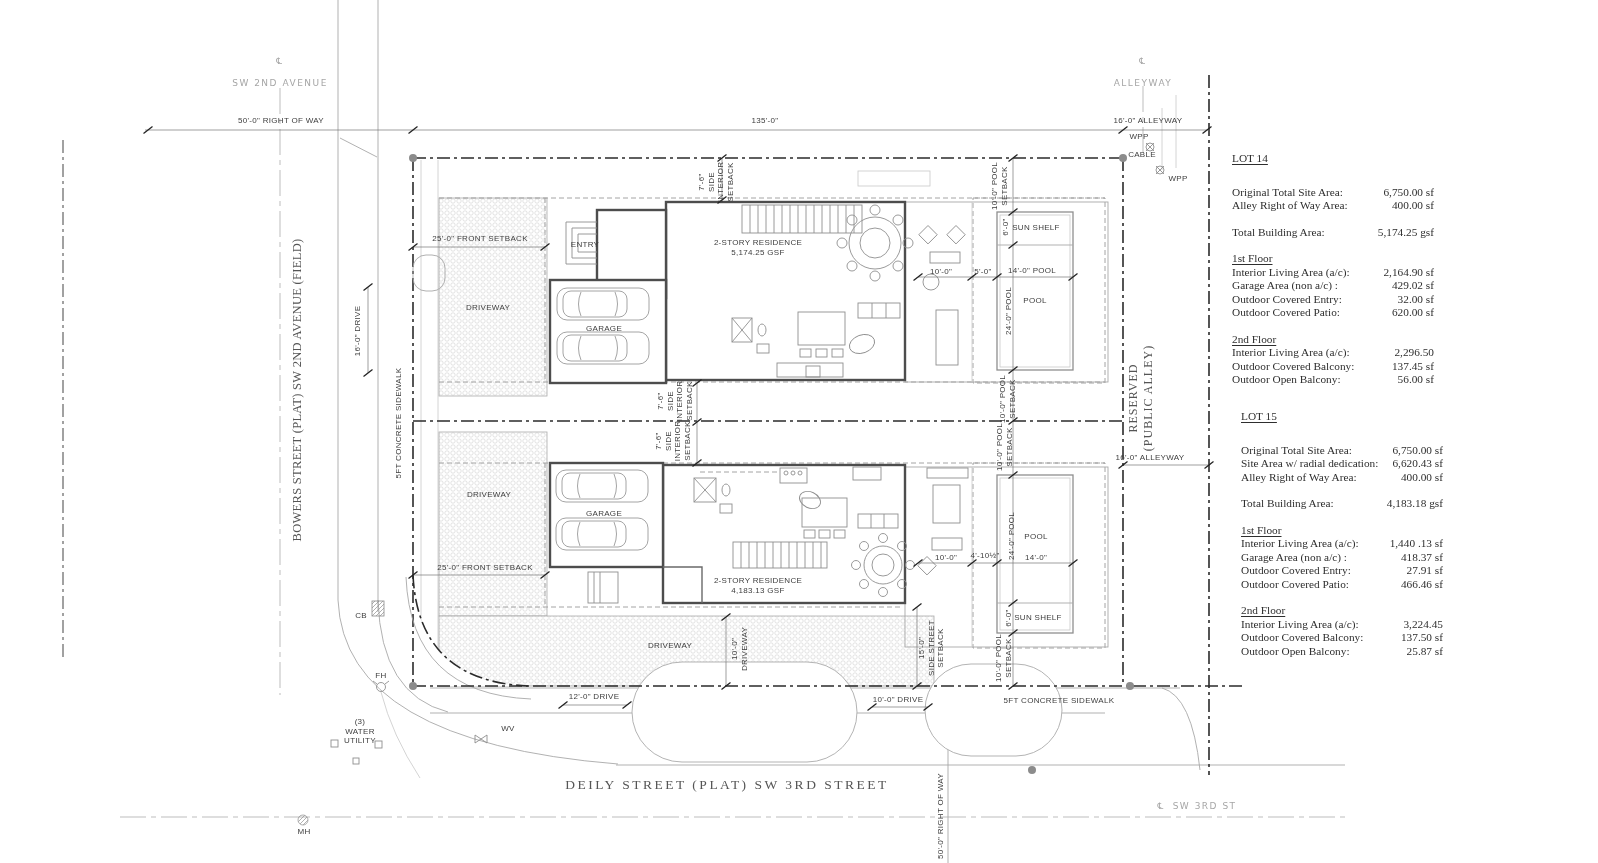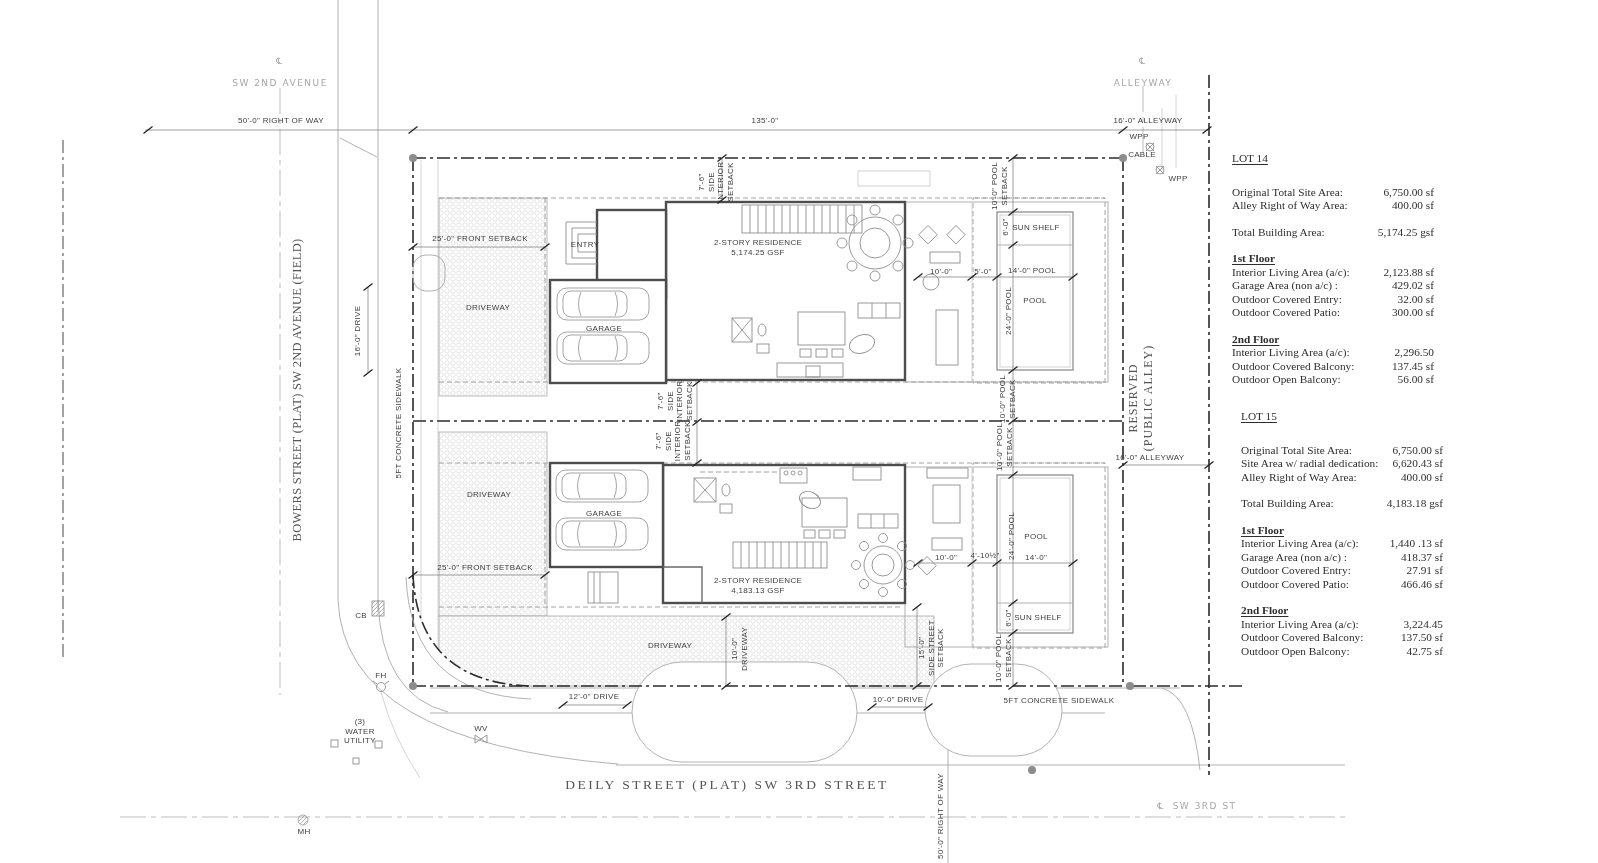--- a/index.html
+++ b/index.html
@@ -13,21 +13,21 @@
        letter-spacing:.3px;white-space:pre-line;text-align:center;z-index:3;}
   .rot{transform:translate(-50%,-50%) rotate(-90deg);}
   .st{font:9px/11px "DejaVu Sans","Liberation Sans",sans-serif;color:#a6a6a6;letter-spacing:1.5px;}
   .serif{font:13px/15px "Liberation Serif",serif;color:#555;letter-spacing:2px;white-space:pre-line;}
   .blk{display:block;}
   .inline{display:flex;gap:8px;align-items:center;}
 
   
   .panel{position:absolute;width:202px;font:11.3px/13.5px "Liberation Serif",serif;color:#2e2e2e;z-index:3;}
   .ttl{text-decoration:underline;text-underline-offset:2px;margin-bottom:20px;}
-  .hd{text-decoration:underline;text-underline-offset:2px;font-weight:bold;}
+  .hd{text-decoration:underline;text-underline-offset:2px;}
   .row{display:flex;justify-content:space-between;}
   .rl{white-space:nowrap;text-align:center;}
   .rv{white-space:nowrap;margin-left:4px;text-align:right;}
   .gap{height:13px;}
 
   
   .hv{stroke:#2b2b2b;stroke-width:1.6;fill:none;stroke-dasharray:13 4 3 4;}
   .hv2{stroke:#555;stroke-width:1.1;fill:none;stroke-dasharray:13 4 3 4;}
   .cl{stroke:#b5b5b5;stroke-width:.9;fill:none;stroke-dasharray:26 5 5 5;}
   .lt{stroke:#a8a8a8;stroke-width:.9;fill:none;}
@@ -379,21 +379,21 @@
 DRIVEWAY</div>
 
 <div class="lbl" style="left:1139px;top:137px">WPP</div>
 <div class="lbl" style="left:1142px;top:155px">CABLE</div>
 <div class="lbl" style="left:1178px;top:179px">WPP</div>
 <div class="lbl" style="left:361px;top:616px">CB</div>
 <div class="lbl" style="left:381px;top:676px">FH</div>
 <div class="lbl" style="left:360px;top:731px">(3)
 WATER
 UTILITY</div>
-<div class="lbl" style="left:481px;top:729px">WV</div>
+<div class="lbl" style="left:508px;top:729px">WV</div>
 <div class="lbl" style="left:304px;top:832px">MH</div>
 
 <div class="panel" style="left:1232px;top:152px">
   <div class="ttl">LOT 14</div>
   <div class="row">
         <span class="rl">Original Total Site Area:</span>
         <span class="rv">6,750.00 sf</span>
       </div>
   <div class="row">
         <span class="rl">Alley Right of Way Area:</span>
@@ -401,33 +401,33 @@
       </div>
   <div class="gap"></div>
   <div class="row">
         <span class="rl">Total Building Area:</span>
         <span class="rv">5,174.25 gsf</span>
       </div>
   <div class="gap"></div>
   <div class="hd">1st Floor</div>
   <div class="row">
         <span class="rl">Interior Living Area (a/c):</span>
-        <span class="rv">2,123.88 sf</span>
+        <span class="rv">2,164.90 sf</span>
       </div>
   <div class="row">
         <span class="rl">Garage Area (non a/c) :</span>
         <span class="rv">429.02 sf</span>
       </div>
   <div class="row">
         <span class="rl">Outdoor Covered Entry:</span>
         <span class="rv">32.00 sf</span>
       </div>
   <div class="row">
         <span class="rl">Outdoor Covered Patio:</span>
-        <span class="rv">300.00 sf</span>
+        <span class="rv">620.00 sf</span>
       </div>
   <div class="gap"></div>
   <div class="hd">2nd Floor</div>
   <div class="row">
         <span class="rl">Interior Living Area (a/c):</span>
         <span class="rv">2,296.50</span>
       </div>
   <div class="row">
         <span class="rl">Outdoor Covered Balcony:</span>
         <span class="rv">137.45 sf</span>
@@ -480,17 +480,17 @@
   <div class="row">
         <span class="rl">Interior Living Area (a/c):</span>
         <span class="rv">3,224.45</span>
       </div>
   <div class="row">
         <span class="rl">Outdoor Covered Balcony:</span>
         <span class="rv">137.50 sf</span>
       </div>
   <div class="row">
         <span class="rl">Outdoor Open Balcony:</span>
-        <span class="rv">42.75 sf</span>
+        <span class="rv">25.87 sf</span>
       </div>
 </div>
 
 </div>
 
 </body></html>

